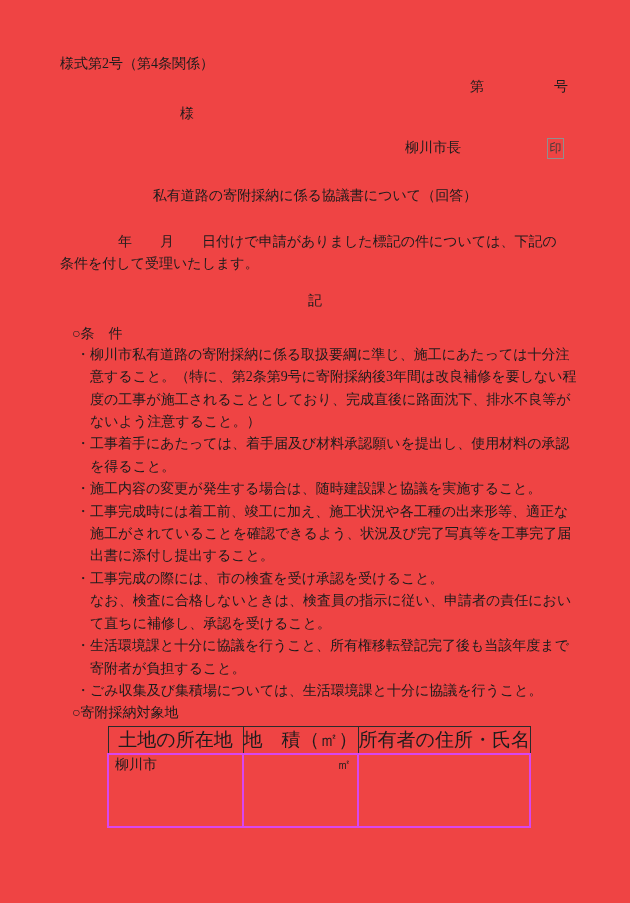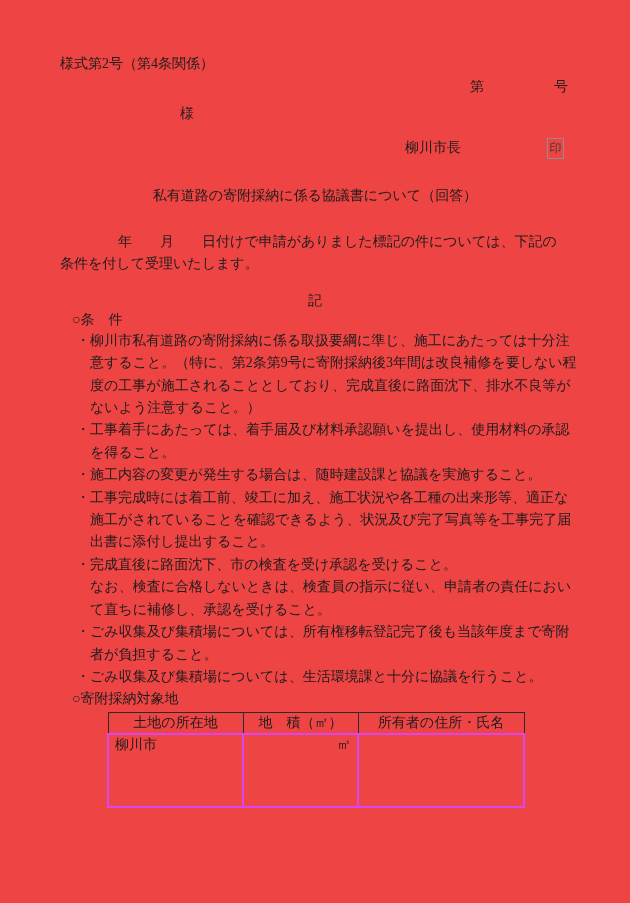--- a/index.html
+++ b/index.html
@@ -21,29 +21,29 @@
   .sender{line-height:16px;}
   .seal-box{
     display:inline-flex;align-items:center;justify-content:center;
     width:15px;height:19px;border:1px solid #8f8f8f;
     font-size:12px;color:#3a3a3a;line-height:1;
   }
   .title{text-align:center;margin-top:28px;line-height:17px;}
   .intro{margin:27px 60px 0 60px;text-indent:58px;line-height:22.4px;white-space:pre-wrap;}
   .ki{text-align:center;margin-top:16px;line-height:17px;}
   .heading{margin-left:72px;line-height:17px;white-space:pre;}
-  .cond-heading{margin-top:2px;}
+  .cond-heading{margin-top:16px;}
   .target-heading{margin-top:2px;}
   .conditions{list-style:none;margin:2px 0 0 76px;padding:0;width:506px;line-height:22.4px;}
   .cond-item{padding-left:14px;text-indent:-14px;}
   .cond-note{text-indent:0;}
   table.site{border-collapse:collapse;margin:5px 0 0 107px;table-layout:fixed;border:1.6px solid #2b2b2b;}
   table.site th{
     border:1px solid #2b2b2b;font-weight:normal;height:20px;
-    text-align:center;padding:0;font-size:14px;white-space:pre;
+    text-align:center;padding:0;font-size:19px;white-space:pre;
   }
   table.site td{
     border:2px solid #d946ef;height:69px;vertical-align:top;
     padding:1px 6px;font-size:14px;font-family:Liberation Serif, serif;
   }
   td.cell-area{text-align:right;}
 </style>
 </head>
 <body>
 
@@ -66,22 +66,22 @@
 
   <div class="ki">記</div>
 
   <div class="heading cond-heading">○条　件</div>
 
   <ul class="conditions" id="conditions-list">
       <li class="cond-item"><span>・</span><span>柳川市私有道路の寄附採納に係る取扱要綱に準じ、施工にあたっては十分注意すること。（特に、第2条第9号に寄附採納後3年間は改良補修を要しない程度の工事が施工されることとしており、完成直後に路面沈下、排水不良等がないよう注意すること。）</span></li>
       <li class="cond-item"><span>・</span><span>工事着手にあたっては、着手届及び材料承認願いを提出し、使用材料の承認を得ること。</span></li>
       <li class="cond-item"><span>・</span><span>施工内容の変更が発生する場合は、随時建設課と協議を実施すること。</span></li>
       <li class="cond-item"><span>・</span><span>工事完成時には着工前、竣工に加え、施工状況や各工種の出来形等、適正な施工がされていることを確認できるよう、状況及び完了写真等を工事完了届出書に添付し提出すること。</span></li>
-      <li class="cond-item"><span>・</span><span>完成直後に路面沈下、市の検査を受け承認を受けること。</span><div class="cond-note">なお、検査に合格しないときは、検査員の指示に従い、申請者の責任において直ちに補修し、承認を受けること。</div></li>
-      <li class="cond-item"><span>・</span><span>ごみ収集及び集積場については、所有権移転登記完了後も当該年度まで寄附者が負担すること。</span></li>
+      <li class="cond-item"><span>・</span><span>工事完成の際には、市の検査を受け承認を受けること。</span><div class="cond-note">なお、検査に合格しないときは、検査員の指示に従い、申請者の責任において直ちに補修し、承認を受けること。</div></li>
+      <li class="cond-item"><span>・</span><span>生活環境課と十分に協議を行うこと、所有権移転登記完了後も当該年度まで寄附者が負担すること。</span></li>
       <li class="cond-item"><span>・</span><span>ごみ収集及び集積場については、生活環境課と十分に協議を行うこと。</span></li>
     </ul>
 
   <div class="heading target-heading">○寄附採納対象地</div>
 
   <table class="site" id="site-table">
     <colgroup id="site-cols">
         <col style="width: 135px;">
         <col style="width: 115px;">
         <col style="width: 166px;">

